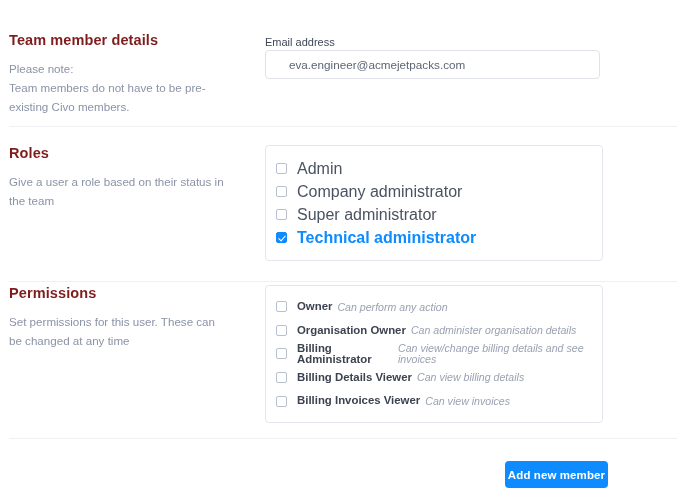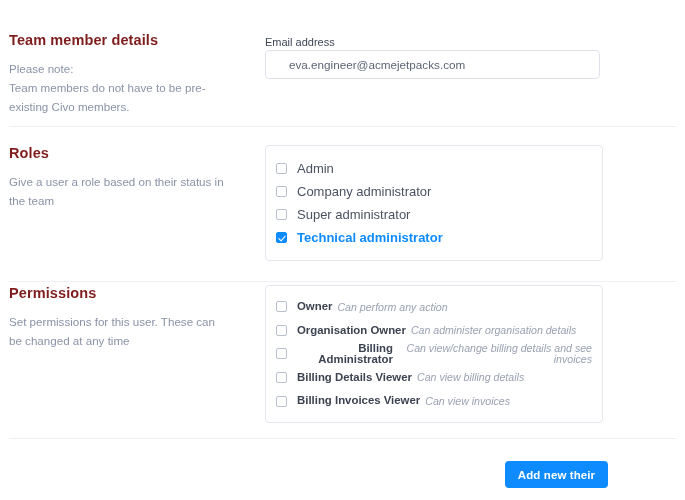--- a/index.html
+++ b/index.html
@@ -120,32 +120,32 @@
     position: absolute;
     left: 3px;
     top: 0.5px;
     width: 3px;
     height: 6px;
     border: solid #ffffff;
     border-width: 0 1.6px 1.6px 0;
     transform: rotate(42deg);
   }
   .opt-label {
-    font-size: 13px;
+    font-size: 16px;
     color: #4b5261;
     font-weight: 400;
     line-height: 1;
   }
   .opt-row.selected .opt-label {
     color: #0d8bff;
     font-weight: 700;
   }
 
   
-  .perm-row { height: 23.6px; text-align: right; }
+  .perm-row { height: 23.6px; }
   .perm-name {
     font-size: 11.4px;
     font-weight: 700;
     color: #3c4350;
     line-height: 1;
     margin-right: 5px;
   }
   .perm-desc {
     font-size: 10.6px;
     font-style: italic;
@@ -265,15 +265,15 @@
           <span class="perm-name">Billing Invoices Viewer</span>
           <span class="perm-desc">Can view invoices</span>
         </div>
 
       </div>
     </div>
   </div>
 
   <div class="divider" style="top:438px;"></div>
 
-  <button class="btn-primary">Add new their</button>
+  <button class="btn-primary">Add new member</button>
 
 </div>
 
 </body></html>

